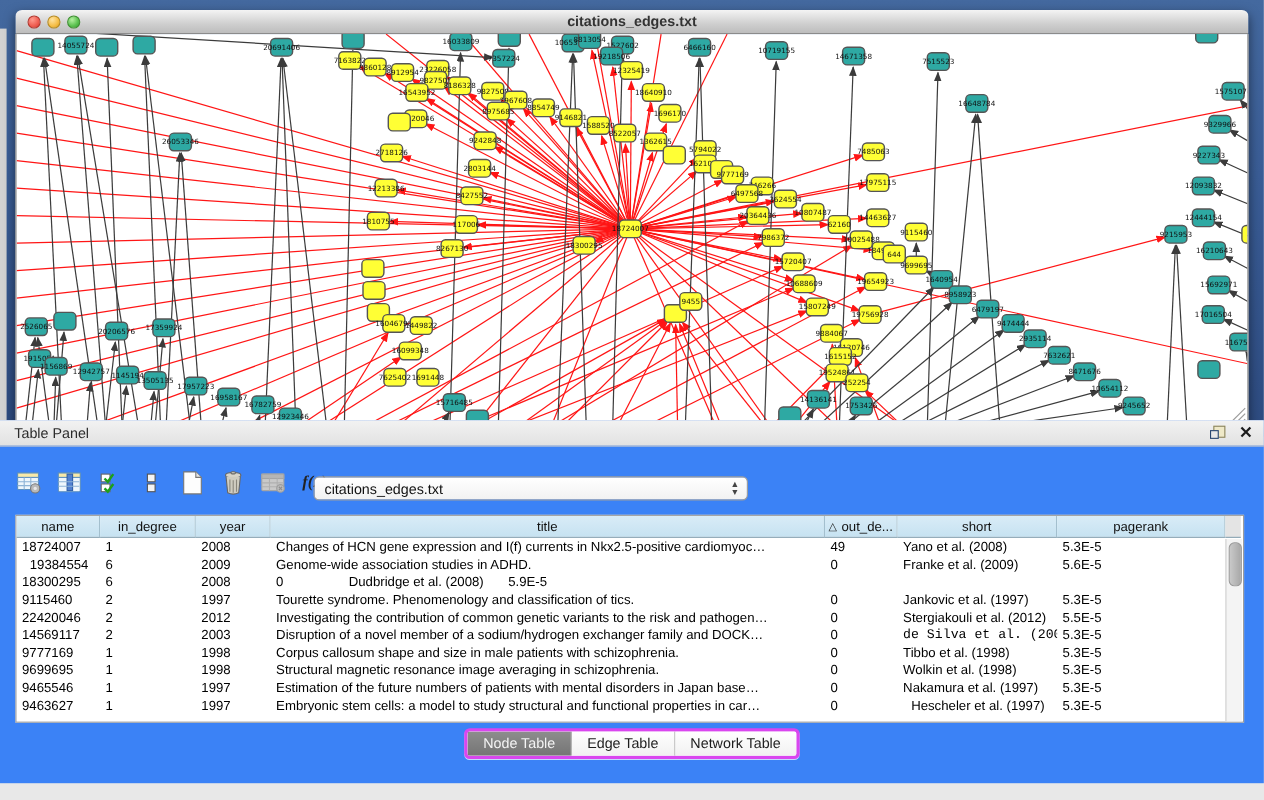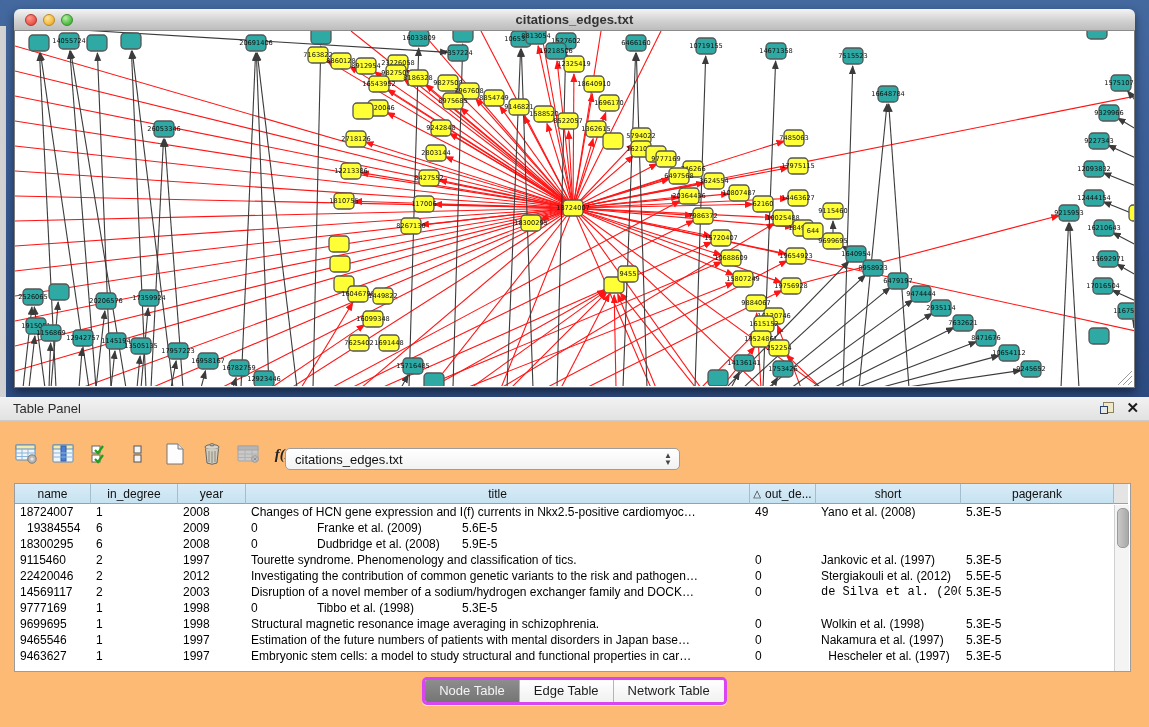--- a/index.html
+++ b/index.html
@@ -17,21 +17,21 @@
   #title-text{position:absolute;left:0;right:0;top:3px;text-align:center;font-size:13px;
               font-weight:bold;color:#333;}
   .traffic{position:absolute;top:5px;width:12px;height:12px;border-radius:50%;box-sizing:border-box;}
   #btn-close{left:11px;background:radial-gradient(circle at 35% 30%,#ff9a8d,#ee5c50 60%,#c93a30);border:1px solid #b5352c;}
   #btn-min{left:29px;background:radial-gradient(circle at 35% 30%,#ffe3a0,#f5bd45 60%,#d29a23);border:1px solid #b98b1e;}
   #btn-zoom{left:47px;background:radial-gradient(circle at 35% 30%,#b5f0a0,#58c04d 60%,#3c9a33);border:1px solid #3c8f2e;}
   #graph-canvas{position:absolute;left:0;top:22px;width:1121px;height:357px;background:#ffffff;
                 border:1px solid #7a7a7a;border-top:none;box-sizing:border-box;overflow:hidden;}
   #graph-svg{display:block;}
   
-  #table-panel{position:absolute;left:0;top:397px;width:1149px;height:330px;background:#fdba74;}
+  #table-panel{position:absolute;left:0;top:382px;width:1149px;height:330px;background:#3b82f6;}
   #panel-header{position:absolute;left:0;top:0;width:100%;height:23px;
                 background:linear-gradient(180deg,#f2f2f2,#e2e2e2);border-bottom:1px solid #cdcdcd;}
   #panel-title{position:absolute;left:13px;top:4px;font-size:13px;color:#2b2b2b;}
   #float-icon{position:absolute;right:36px;top:5px;width:13px;height:13px;cursor:pointer;}
   #float-icon .sq1{position:absolute;left:3px;top:0;width:9px;height:9px;border:1px solid #8a8460;background:#efe9c8;}
   #float-icon .sq2{position:absolute;left:0;top:4px;width:6px;height:6px;border:1px solid #27456f;background:#e8e8e8;}
   #close-icon{position:absolute;right:10px;top:2px;font-size:15px;font-weight:bold;color:#1a1a1a;cursor:pointer;}
   
   #toolbar{position:absolute;left:14px;top:40px;height:34px;display:flex;align-items:center;gap:11px;}
   .tool-btn{width:26px;height:26px;display:flex;align-items:center;justify-content:center;cursor:pointer;}
@@ -885,20 +885,21 @@
           <div class="tcell" style="width: 68px;">2008</div>
           <div class="tcell" style="width: 504px;">Changes of HCN gene expression and I(f) currents in Nkx2.5-positive cardiomyoc…</div>
           <div class="tcell" style="width: 66px;">49</div>
           <div class="tcell" style="width: 145px;">Yano et al. (2008)</div>
           <div class="tcell" style="width: 153px;">5.3E-5</div>
         </div>
         <div class="trow">
           <div class="tcell" style="width: 76px; padding-left: 12px;">19384554</div>
           <div class="tcell" style="width: 87px;">6</div>
           <div class="tcell" style="width: 68px;">2009</div>
+          <div class="tcell" style="width: 504px;">Genome-wide association studies in ADHD.</div>
           <div class="tcell" style="width: 66px;">0</div>
           <div class="tcell" style="width: 145px;">Franke et al. (2009)</div>
           <div class="tcell" style="width: 153px;">5.6E-5</div>
         </div>
         <div class="trow">
           <div class="tcell" style="width: 76px;">18300295</div>
           <div class="tcell" style="width: 87px;">6</div>
           <div class="tcell" style="width: 68px;">2008</div>
           <div class="tcell" style="width: 66px;">0</div>
           <div class="tcell" style="width: 145px;">Dudbridge et al. (2008)</div>
@@ -928,20 +929,21 @@
           <div class="tcell" style="width: 68px;">2003</div>
           <div class="tcell" style="width: 504px;">Disruption of a novel member of a sodium/hydrogen exchanger family and DOCK…</div>
           <div class="tcell" style="width: 66px;">0</div>
           <div class="tcell" style="width: 145px; font-family: Liberation Mono, monospace;">de Silva et al. (2003)</div>
           <div class="tcell" style="width: 153px;">5.3E-5</div>
         </div>
         <div class="trow">
           <div class="tcell" style="width: 76px;">9777169</div>
           <div class="tcell" style="width: 87px;">1</div>
           <div class="tcell" style="width: 68px;">1998</div>
+          <div class="tcell" style="width: 504px;">Corpus callosum shape and size in male patients with schizophrenia.</div>
           <div class="tcell" style="width: 66px;">0</div>
           <div class="tcell" style="width: 145px;">Tibbo et al. (1998)</div>
           <div class="tcell" style="width: 153px;">5.3E-5</div>
         </div>
         <div class="trow">
           <div class="tcell" style="width: 76px;">9699695</div>
           <div class="tcell" style="width: 87px;">1</div>
           <div class="tcell" style="width: 68px;">1998</div>
           <div class="tcell" style="width: 504px;">Structural magnetic resonance image averaging in schizophrenia.</div>
           <div class="tcell" style="width: 66px;">0</div>

